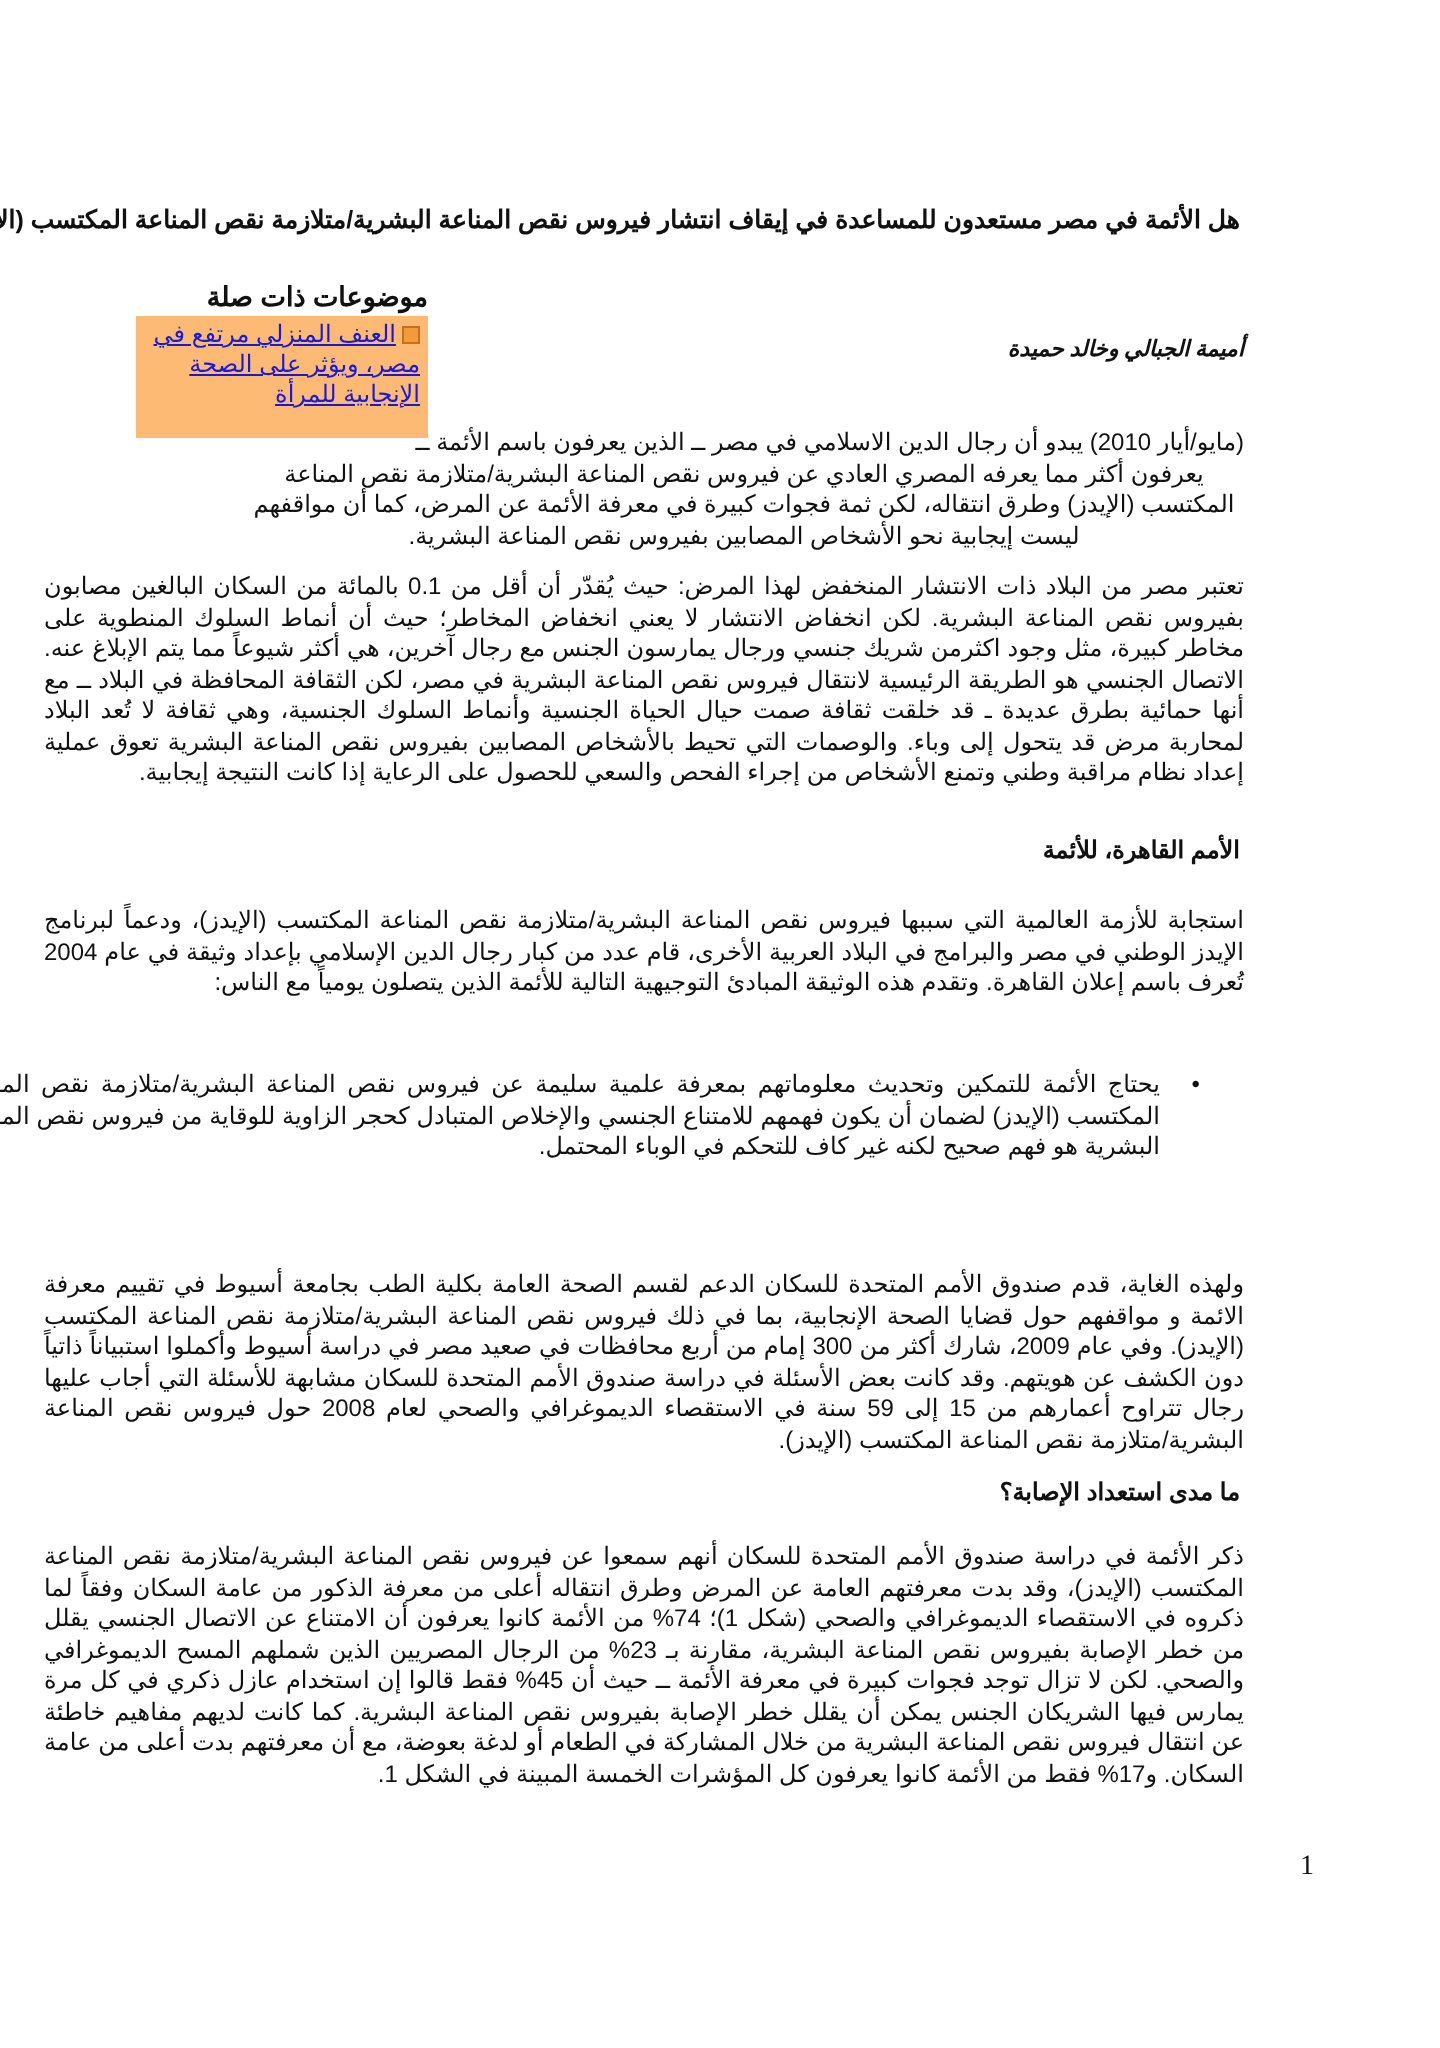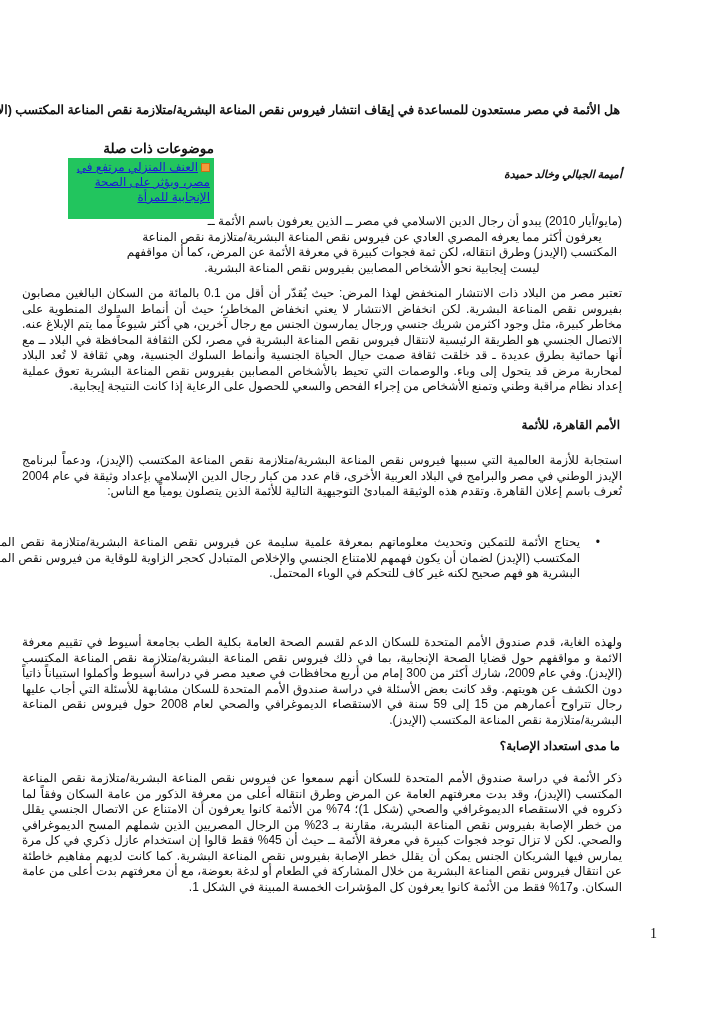--- a/index.html
+++ b/index.html
@@ -2,21 +2,21 @@
 <html><head>
 <meta charset="utf-8">
 <style>
   html, body { margin: 0; padding: 0; background: #ffffff; }
   body { width: 720px; height: 1024px; position: relative; overflow: hidden; color: #111; font-family: "Liberation Sans", sans-serif; }
   .page { position: absolute; left: 0; top: 0; width: 680px; height: 1024px; }
   .rtl { direction: rtl; unicode-bidi: embed; }
   .title { position: absolute; top: 102px; right: 60px; width: 600px; font-weight: bold; font-size: 12.5px; text-align: right; white-space: nowrap; }
   .related { position: absolute; top: 140px; left: 56px; width: 146px; padding-left: 12px; }
   .related-head { font-weight: bold; font-size: 13.5px; text-align: right; margin-bottom: 2px; }
-  .related-box { background: #22c55e; padding: 2px 4px 14px 4px; font-size: 12px; line-height: 15px; text-align: right; }
+  .related-box { background: #fdba74; padding: 2px 4px 14px 4px; font-size: 12px; line-height: 15px; text-align: right; }
   .related-box a { color: #1a1ad6; text-decoration: underline; cursor: pointer; }
   .bullet-sq { display: inline-block; width: 7px; height: 7px; background: #f39a3a; border: 1px solid #c96f17; margin-left: 3px; vertical-align: middle; }
   .authors { position: absolute; top: 168px; right: 58px; font-style: italic; font-size: 11px; font-family: "Liberation Serif", serif; font-weight: bold; }
   .intro { position: absolute; top: 204px; right: 58px; width: 500px; font-size: 12px; line-height: 15.5px; text-align: center; margin-top: 10px; }
   .intro .first { text-align: right; }
   .para { position: absolute; right: 58px; width: 600px; font-size: 12px; line-height: 15.5px; text-align: justify; }
   .heading { position: absolute; right: 60px; font-weight: bold; font-size: 12px; }
   .bullets { position: absolute; right: 58px; width: 600px; font-size: 12px; line-height: 15.5px; margin: 16px; padding: 0 26px 0 0; list-style: none; }
   .bullets li { position: relative; text-align: justify; }
   .bullets li::before { content: "•"; position: absolute; right: -20px; top: 0; font-size: 12px; }

